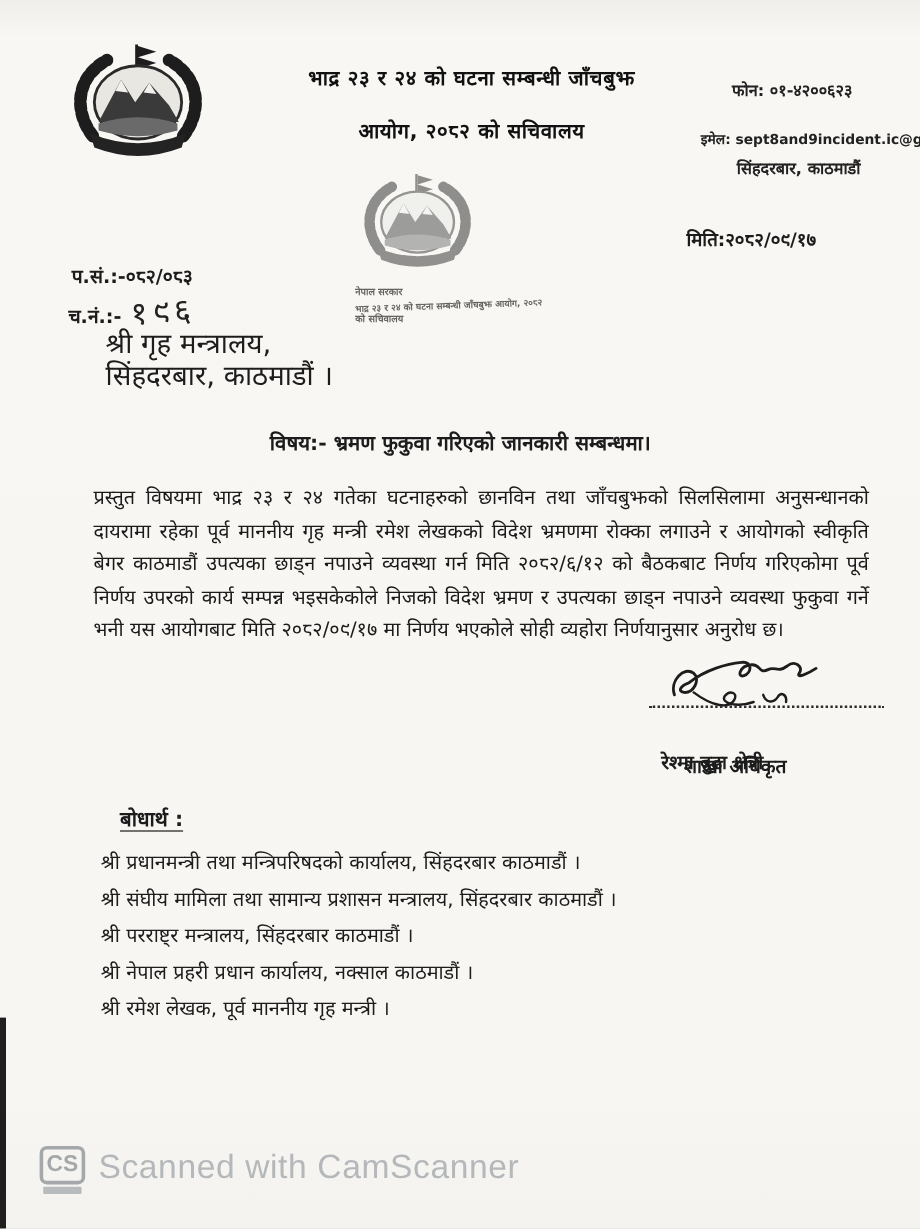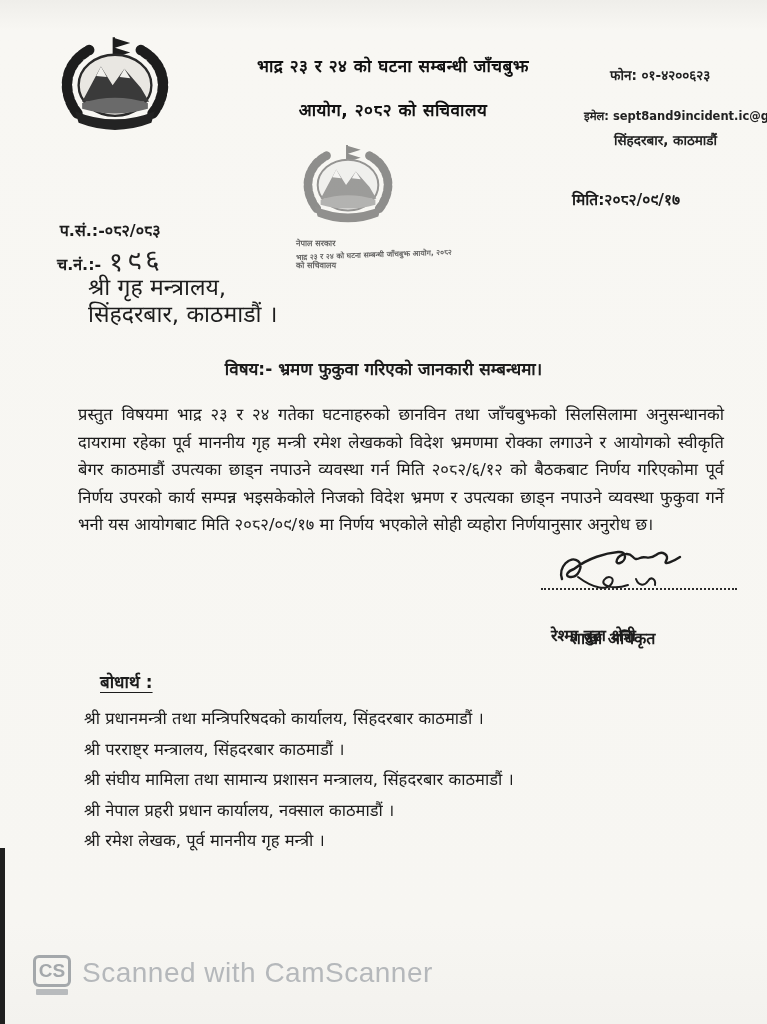--- a/index.html
+++ b/index.html
@@ -151,22 +151,22 @@
     <path d="M30,32 C46,44 60,46 64,38 C67,32 60,30 56,35 C52,41 66,45 80,40
              M88,34 c2,6 8,8 12,2 c3,-5 8,-2 7,4" fill="none" stroke="#1d1d1d" stroke-width="2" stroke-linecap="round"></path>
   </svg>
   <div class="abs sig-dots"></div>
   <div class="abs sig-name">रेश्मा बुढा क्षेत्री</div>
   <div class="abs sig-post">शाखा अधिकृत</div>
 
   <div class="abs cc-heading">बोधार्थ :</div>
   <div class="abs cc-list">
     <div>श्री प्रधानमन्त्री तथा मन्त्रिपरिषदको कार्यालय, सिंहदरबार काठमाडौं ।</div>
+    <div>श्री संघीय मामिला तथा सामान्य प्रशासन मन्त्रालय, सिंहदरबार काठमाडौं ।</div>
     <div>श्री परराष्ट्र मन्त्रालय, सिंहदरबार काठमाडौं ।</div>
-    <div>श्री संघीय मामिला तथा सामान्य प्रशासन मन्त्रालय, सिंहदरबार काठमाडौं ।</div>
     <div>श्री नेपाल प्रहरी प्रधान कार्यालय, नक्साल काठमाडौं ।</div>
     <div>श्री रमेश लेखक, पूर्व माननीय गृह मन्त्री ।</div>
   </div>
 
   <div class="abs cs-badge">
     <div class="cs-box">CS</div>
     <div class="cs-bar"></div>
   </div>
   <div class="abs cs-text">Scanned with CamScanner</div>
 

